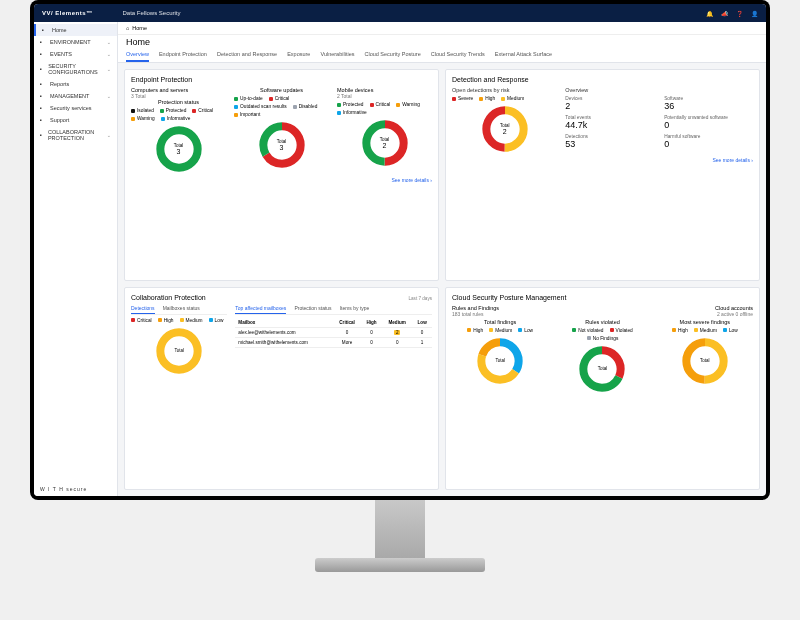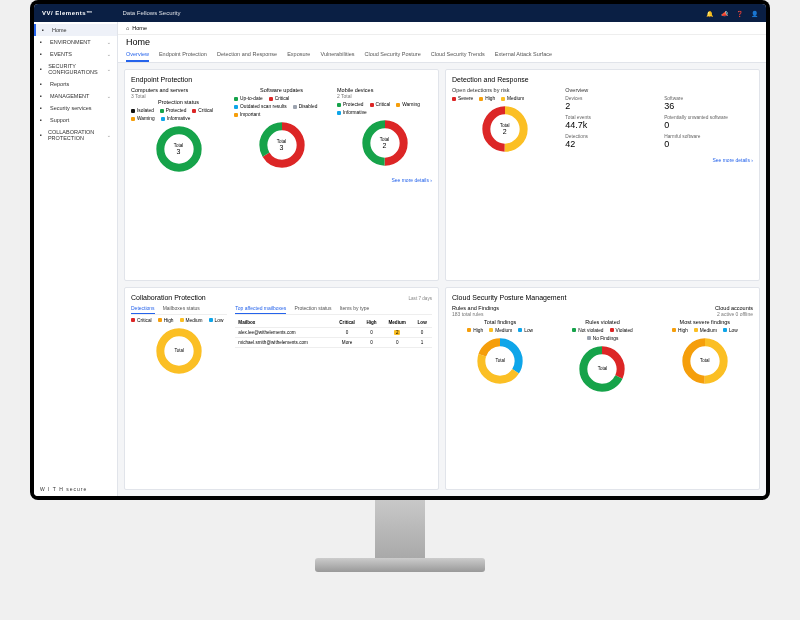--- a/index.html
+++ b/index.html
@@ -256,21 +256,21 @@
                     <div>
                       <div class="stat-label">Total events</div>
                       <div class="stat-val">44.7k</div>
                     </div>
                     <div>
                       <div class="stat-label">Potentially unwanted software</div>
                       <div class="stat-val">0</div>
                     </div>
                     <div>
                       <div class="stat-label">Detections</div>
-                      <div class="stat-val">42</div>
+                      <div class="stat-val">53</div>
                     </div>
                     <div>
                       <div class="stat-label">Harmful software</div>
                       <div class="stat-val">0</div>
                     </div>
                   </div>
             </div>
           </div>
           <div class="see-more">See more details ›</div>
         </div>

